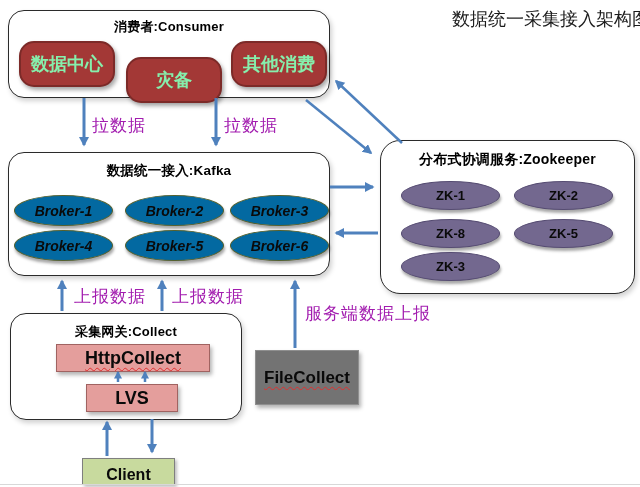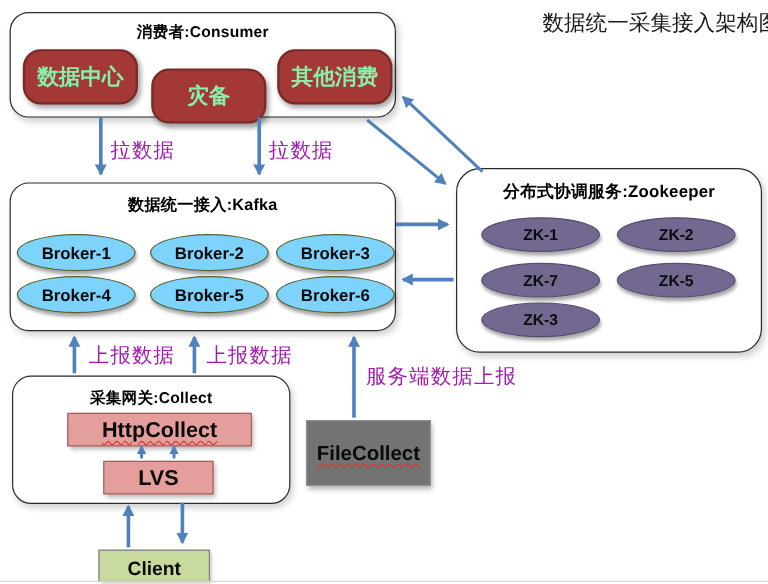--- a/index.html
+++ b/index.html
@@ -23,24 +23,24 @@
   }
   
   .red-node{
     position:absolute;background:#a33836;border:2px solid #7c2a28;border-radius:15px;
     box-shadow:2px 3px 4px rgba(0,0,0,0.35);
     display:flex;align-items:center;justify-content:center;
     font-size:18px;font-weight:bold;color:#86efac;
   }
   
   .broker-ellipse{
-    position:absolute;width:97px;height:29px;background:#7dd3fc;border:1.5px solid #55612f;
+    position:absolute;width:97px;height:29px;background:#0369a1;border:1.5px solid #55612f;
     border-radius:50%;box-shadow:1px 3px 3px rgba(0,0,0,0.35);
     display:flex;align-items:center;justify-content:center;
-    font-size:14px;font-weight:bold;color:#0a0a0a;
+    font-size:14px;font-weight:bold;color:#0a0a0a;font-style:italic;
   }
   
   .zk-ellipse{
     position:absolute;width:97px;height:27px;background:#73688f;border:1.5px solid #564c72;
     border-radius:50%;box-shadow:1px 3px 3px rgba(0,0,0,0.35);
     display:flex;align-items:center;justify-content:center;
     font-size:13px;font-weight:bold;color:#0a0a0a;
   }
   
   .pink-node{
@@ -91,21 +91,21 @@
     <div class="broker-ellipse" style="left:221px;top:42px;">Broker-3</div>
     <div class="broker-ellipse" style="left:5px;top:77px;">Broker-4</div>
     <div class="broker-ellipse" style="left:116px;top:77px;">Broker-5</div>
     <div class="broker-ellipse" style="left:221px;top:77px;">Broker-6</div>
   </div>
 
   <div class="container-box" style="left:380px;top:140px;width:253px;height:152px;border-radius:20px;">
     <div class="container-title" style="margin-top:10px;font-size:14px;">分布式协调服务:Zookeeper</div>
     <div class="zk-ellipse" style="left:20px;top:40px;">ZK-1</div>
     <div class="zk-ellipse" style="left:133px;top:40px;">ZK-2</div>
-    <div class="zk-ellipse" style="left:20px;top:78px;">ZK-7</div>
+    <div class="zk-ellipse" style="left:20px;top:78px;">ZK-8</div>
     <div class="zk-ellipse" style="left:133px;top:78px;">ZK-5</div>
     <div class="zk-ellipse" style="left:20px;top:111px;">ZK-3</div>
   </div>
 
   <div class="container-box" style="left:10px;top:313px;width:230px;height:105px;">
     <div class="container-title" style="margin-top:9px;">采集网关:Collect</div>
     <div class="pink-node" style="left:45px;top:30px;width:152px;height:26px;">
       <span class="squiggle">HttpCollect</span>
     </div>
     <div class="pink-node" style="left:75px;top:70px;width:90px;height:26px;">

